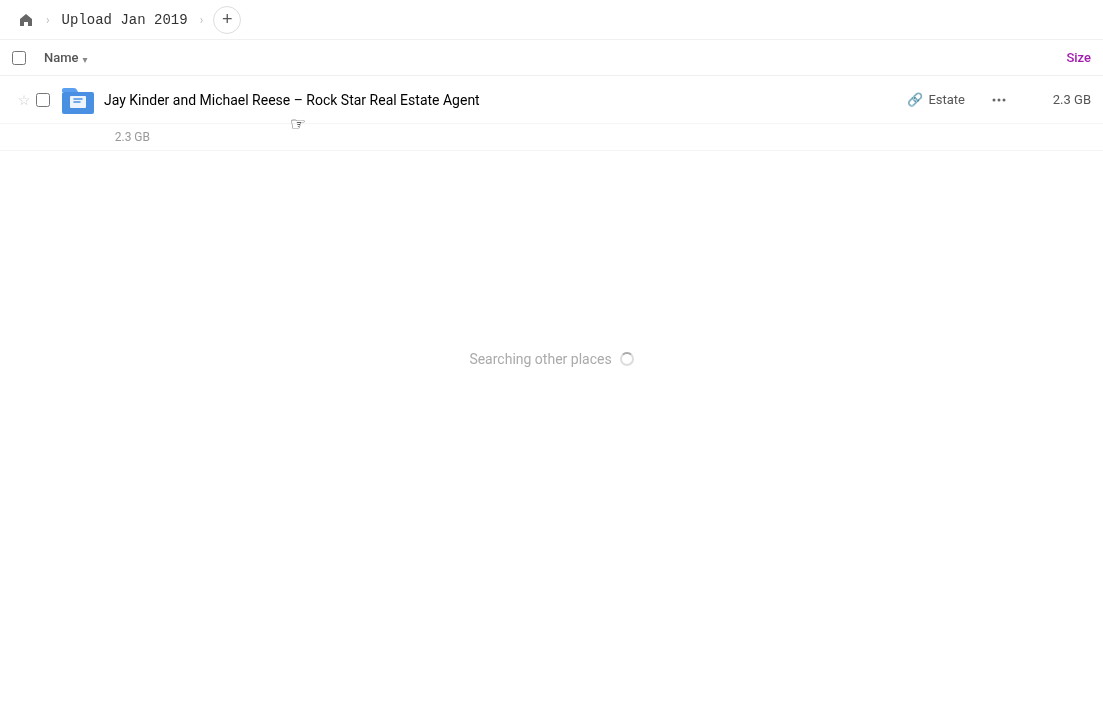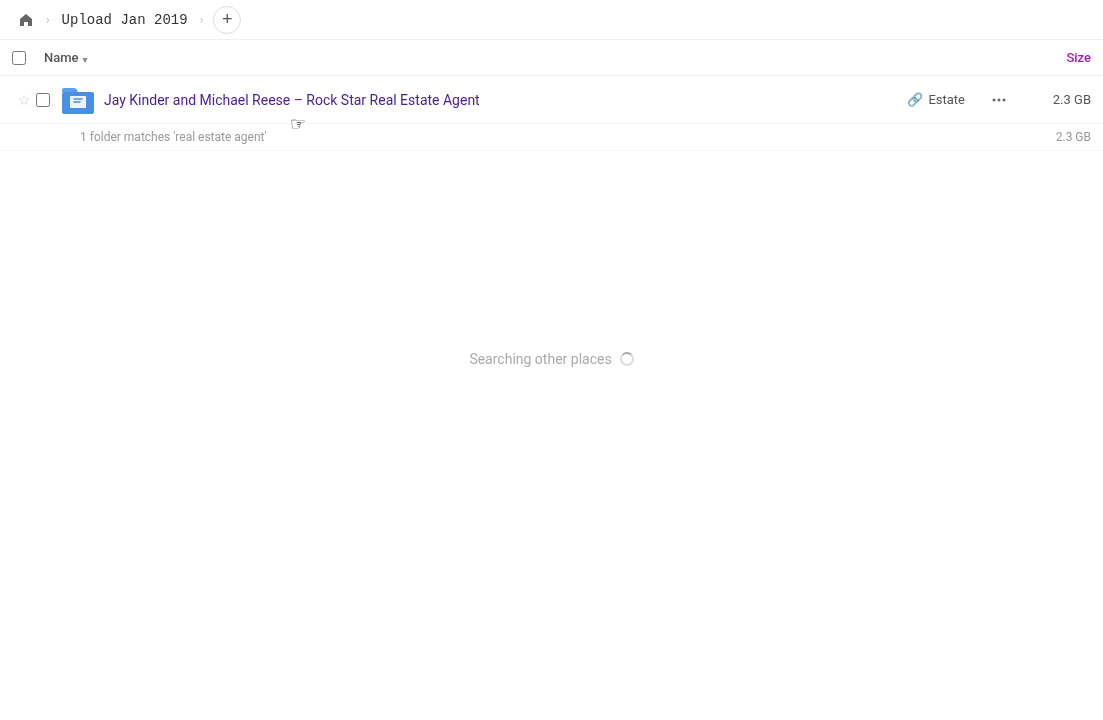--- a/index.html
+++ b/index.html
@@ -143,21 +143,21 @@
       height: 36px;
       margin-right: 8px;
       display: flex;
       align-items: center;
       justify-content: center;
     }
 
     .row-name {
       flex: 1;
       font-size: 14px;
-      color: #4c1d95;
+      color: #000000;
       white-space: nowrap;
       overflow: hidden;
       text-overflow: ellipsis;
     }
 
     .row-shared {
       display: flex;
       align-items: center;
       gap: 5px;
       color: #555;
@@ -297,21 +297,20 @@
     <svg width="16" height="16" viewBox="0 0 16 16">
       <circle cx="3" cy="8" r="1.5" fill="#666"></circle>
       <circle cx="8" cy="8" r="1.5" fill="#666"></circle>
       <circle cx="13" cy="8" r="1.5" fill="#666"></circle>
     </svg>
   </div>
   <div class="row-size">2.3 GB</div>
 </div>
 
 <div class="search-info-row">
-  <div class="search-info-text">1 folder matches 'real estate agent'</div>
   <div class="search-info-size">2.3 GB</div>
 </div>
 
 <div class="searching-other">
   <span>Searching other places</span>
   <span class="spinner"></span>
 </div>
 
 <div class="cursor-area">☞</div>
 

